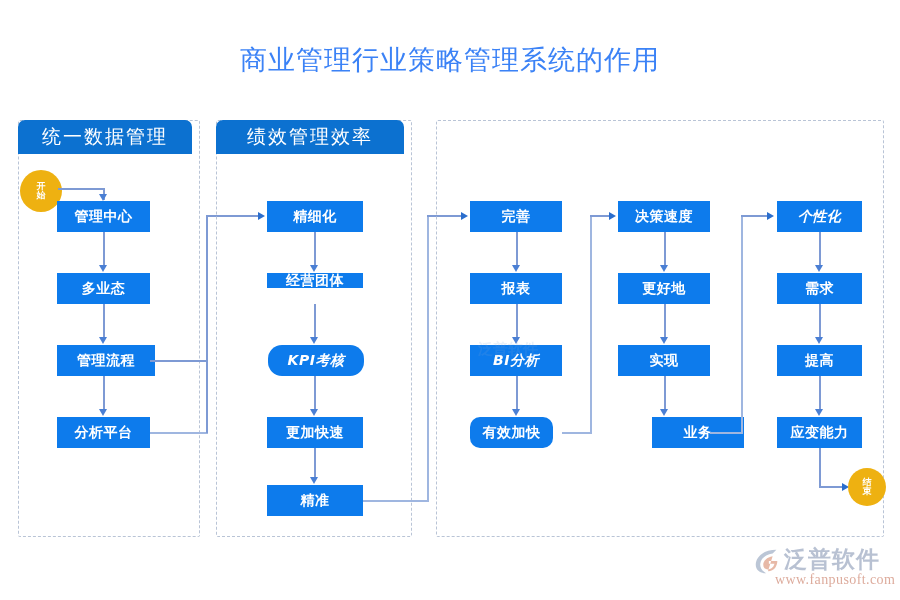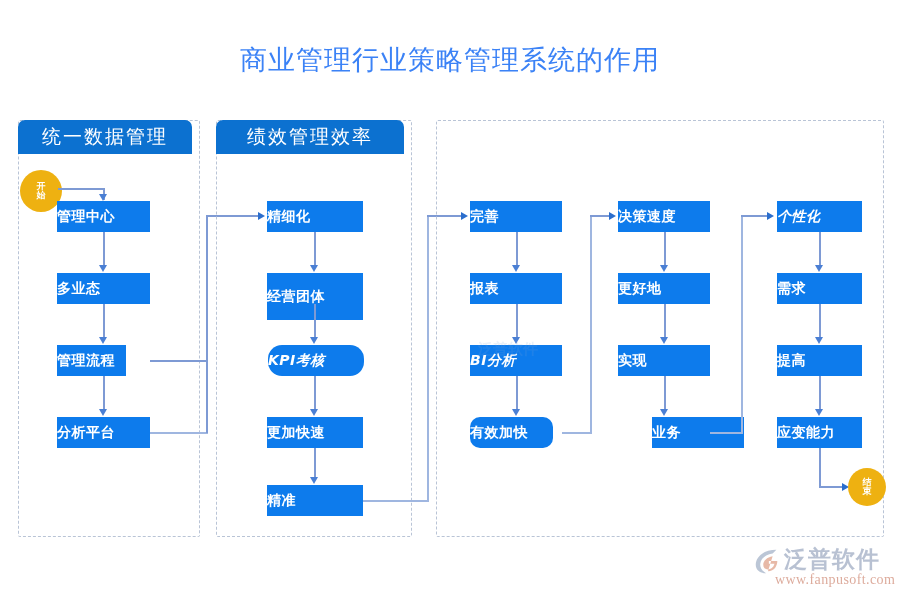--- a/index.html
+++ b/index.html
@@ -51,21 +51,21 @@
 
   
   .node {
     position: absolute;
     background: #0d7bec;
     color: #ffffff;
     font-size: 14px;
     font-weight: 700;
     display: flex;
     align-items: center;
-    justify-content: flex-start;
+    justify-content: center;
     white-space: nowrap;
     letter-spacing: 0.5px;
   }
   .node.italic { font-style: italic; }
 
   
   .term {
     position: absolute;
     border-radius: 50%;
     background: #eeb111;
@@ -162,21 +162,21 @@
   <div class="ln h" style="left:58px; top:188px; width:46px;"></div>
   <div class="ln v" style="left:103px; top:188px; height:12px;"></div>
   <div class="arrow down" style="left:99px; top:194px;"></div>
 
   <div class="node" style="left:57px; top:201px; width:93px; height:31px;">
     <span>管理中心</span>
   </div>
   <div class="node" style="left:57px; top:273px; width:93px; height:31px;">
     <span>多业态</span>
   </div>
-  <div class="node" style="left:57px; top:345px; width:69px; height:31px;">
+  <div class="node" style="left:57px; top:345px; width:98px; height:31px;">
     <span>管理流程</span>
   </div>
   <div class="node" style="left:57px; top:417px; width:93px; height:31px;">
     <span>分析平台</span>
   </div>
 
   <div class="ln v" style="left:103px; top:232px; height:34px;"></div>
   <div class="arrow down" style="left:99px; top:265px;"></div>
 
   <div class="ln v" style="left:103px; top:304px; height:34px;"></div>
@@ -192,21 +192,21 @@
   <div class="arrow right" style="left:258px; top:212px;"></div>
 
   <div class="panel" style="left:216px; top:120px; width:196px; height:417px;"></div>
   <div class="panel-head" style="left:216px; top:120px; width:188px;">
     <span>绩效管理效率</span>
   </div>
 
   <div class="node" style="left:267px; top:201px; width:96px; height:31px;">
     <span>精细化</span>
   </div>
-  <div class="node" style="left:267px; top:273px; width:96px; height:47px;">
+  <div class="node" style="left:267px; top:273px; width:96px; height:15px;">
     <span>经营团体</span>
   </div>
   <div class="node italic" style="left:268px; top:345px; width:96px; height:31px;border-radius:14px;">
     <span>KPI考核</span>
   </div>
   <div class="node" style="left:267px; top:417px; width:96px; height:31px;">
     <span>更加快速</span>
   </div>
   <div class="node" style="left:267px; top:485px; width:96px; height:31px;">
     <span>精准</span>

